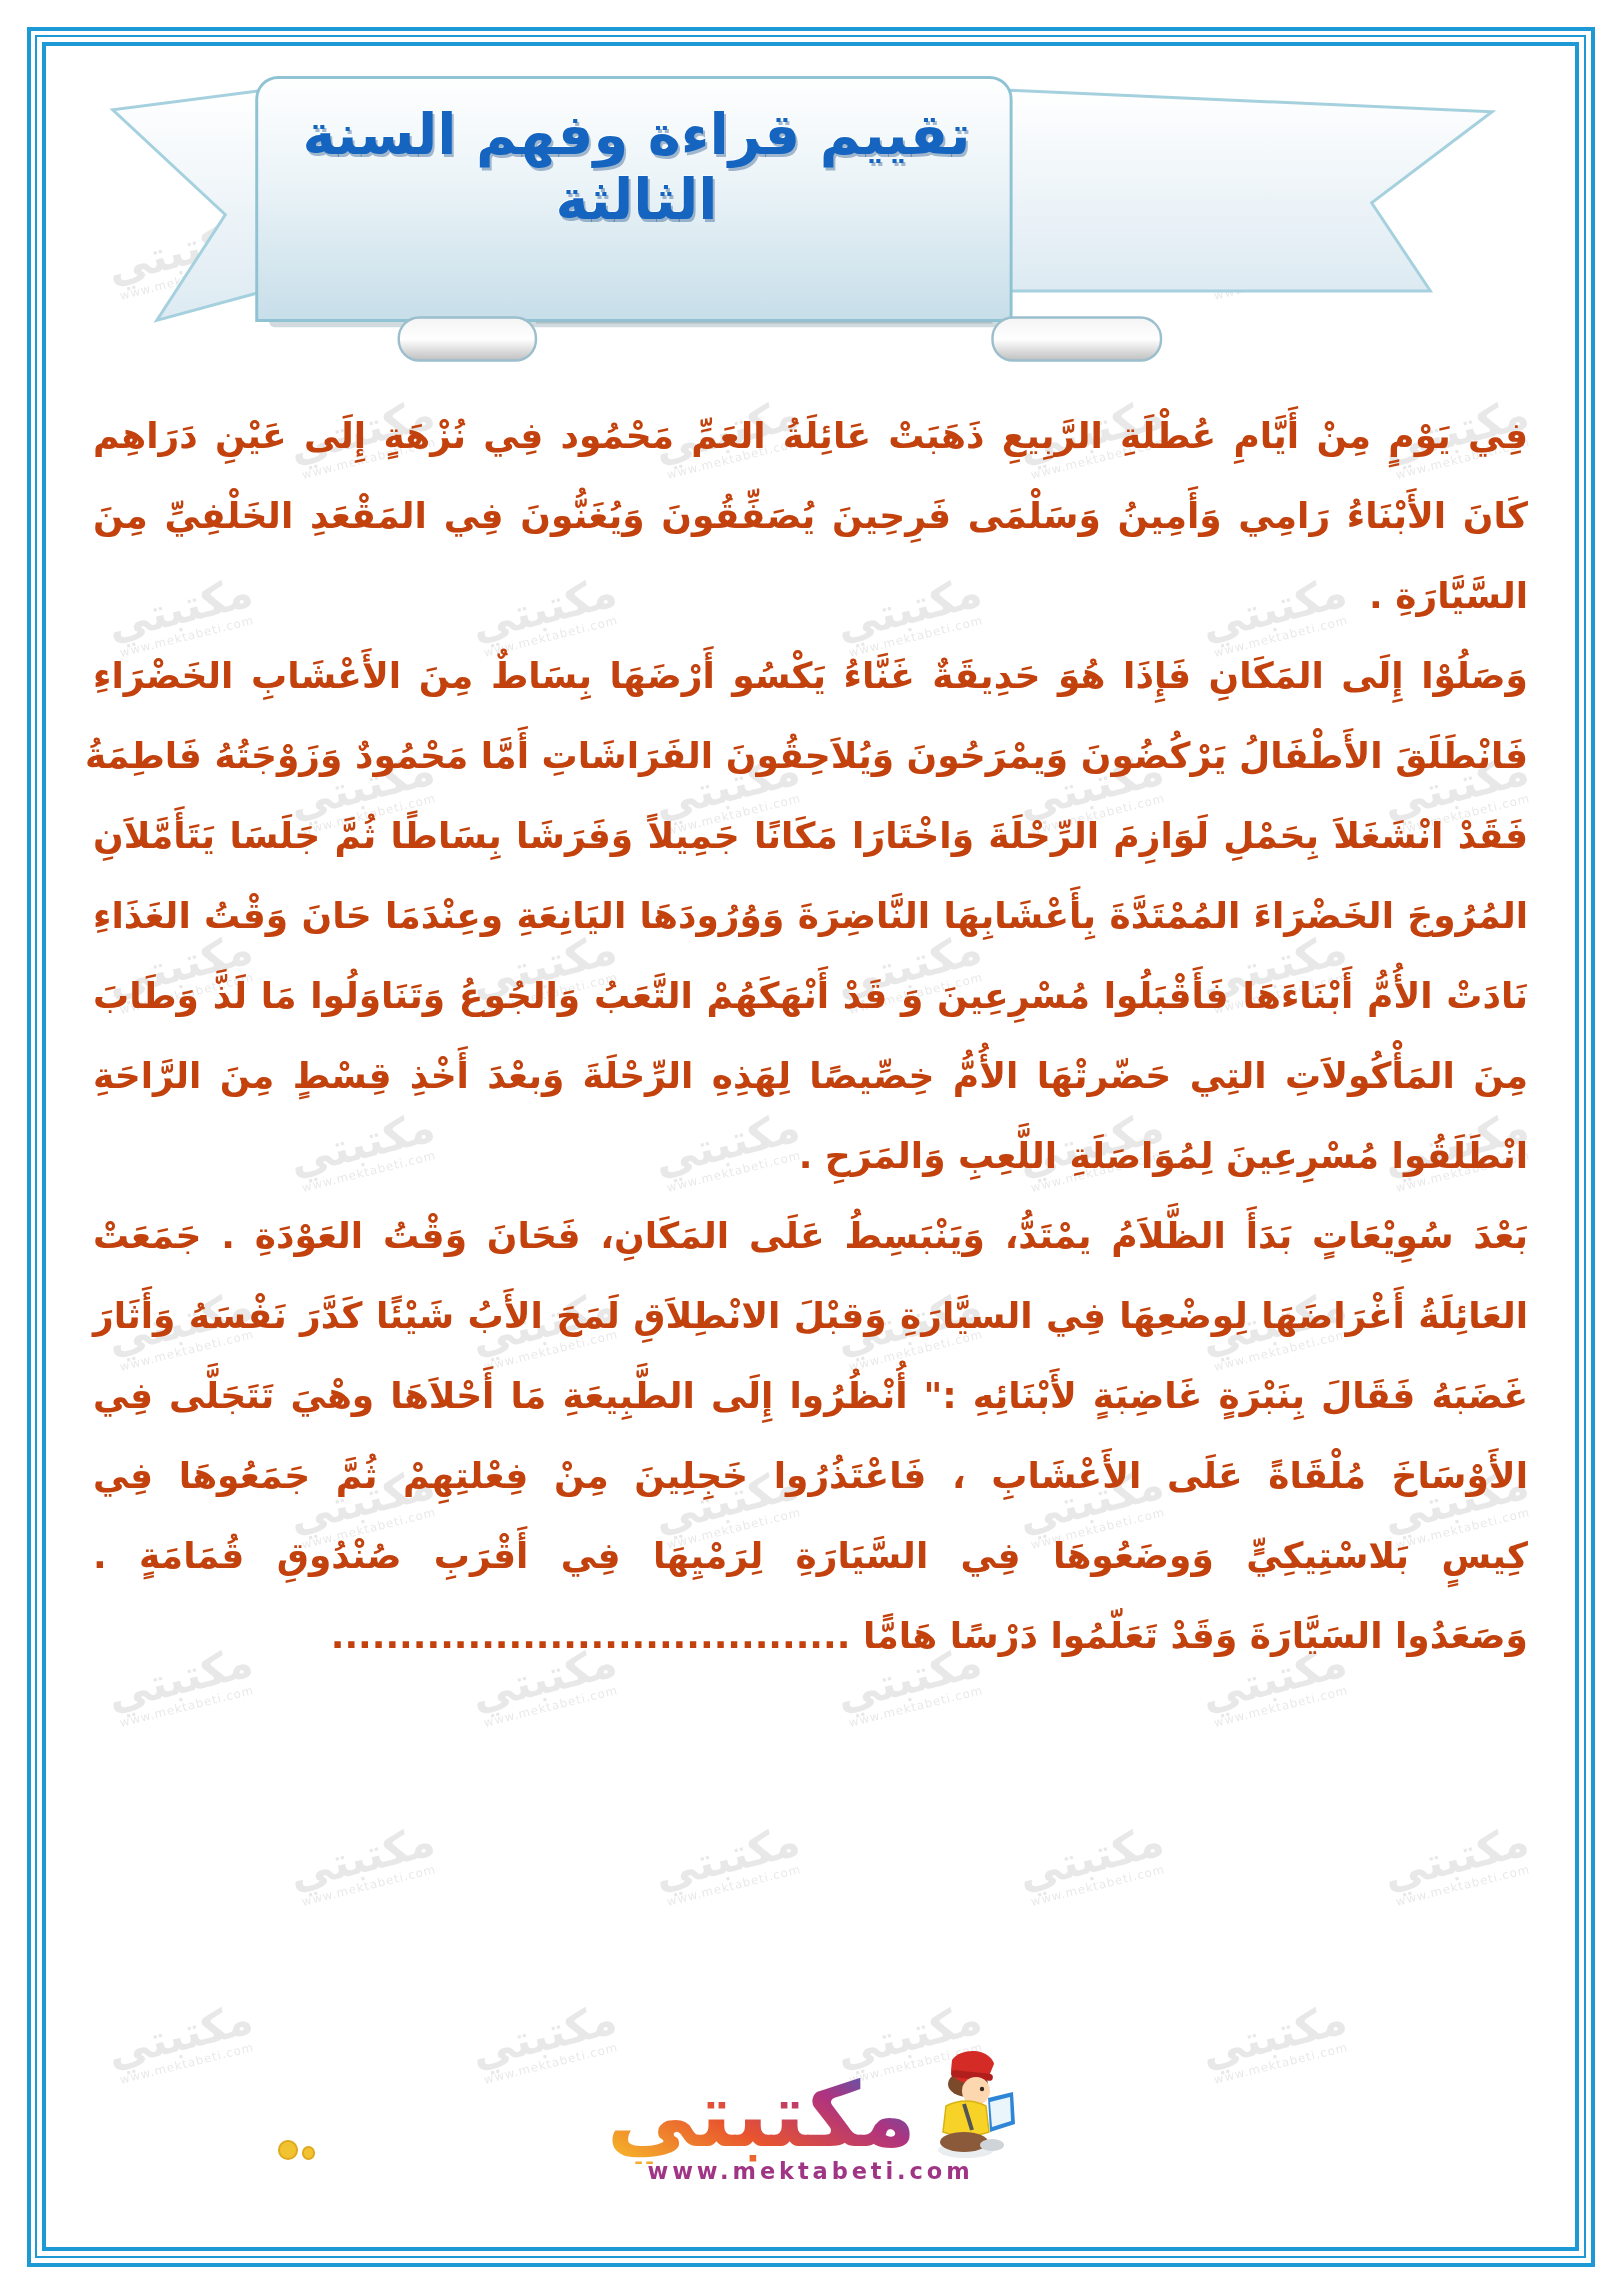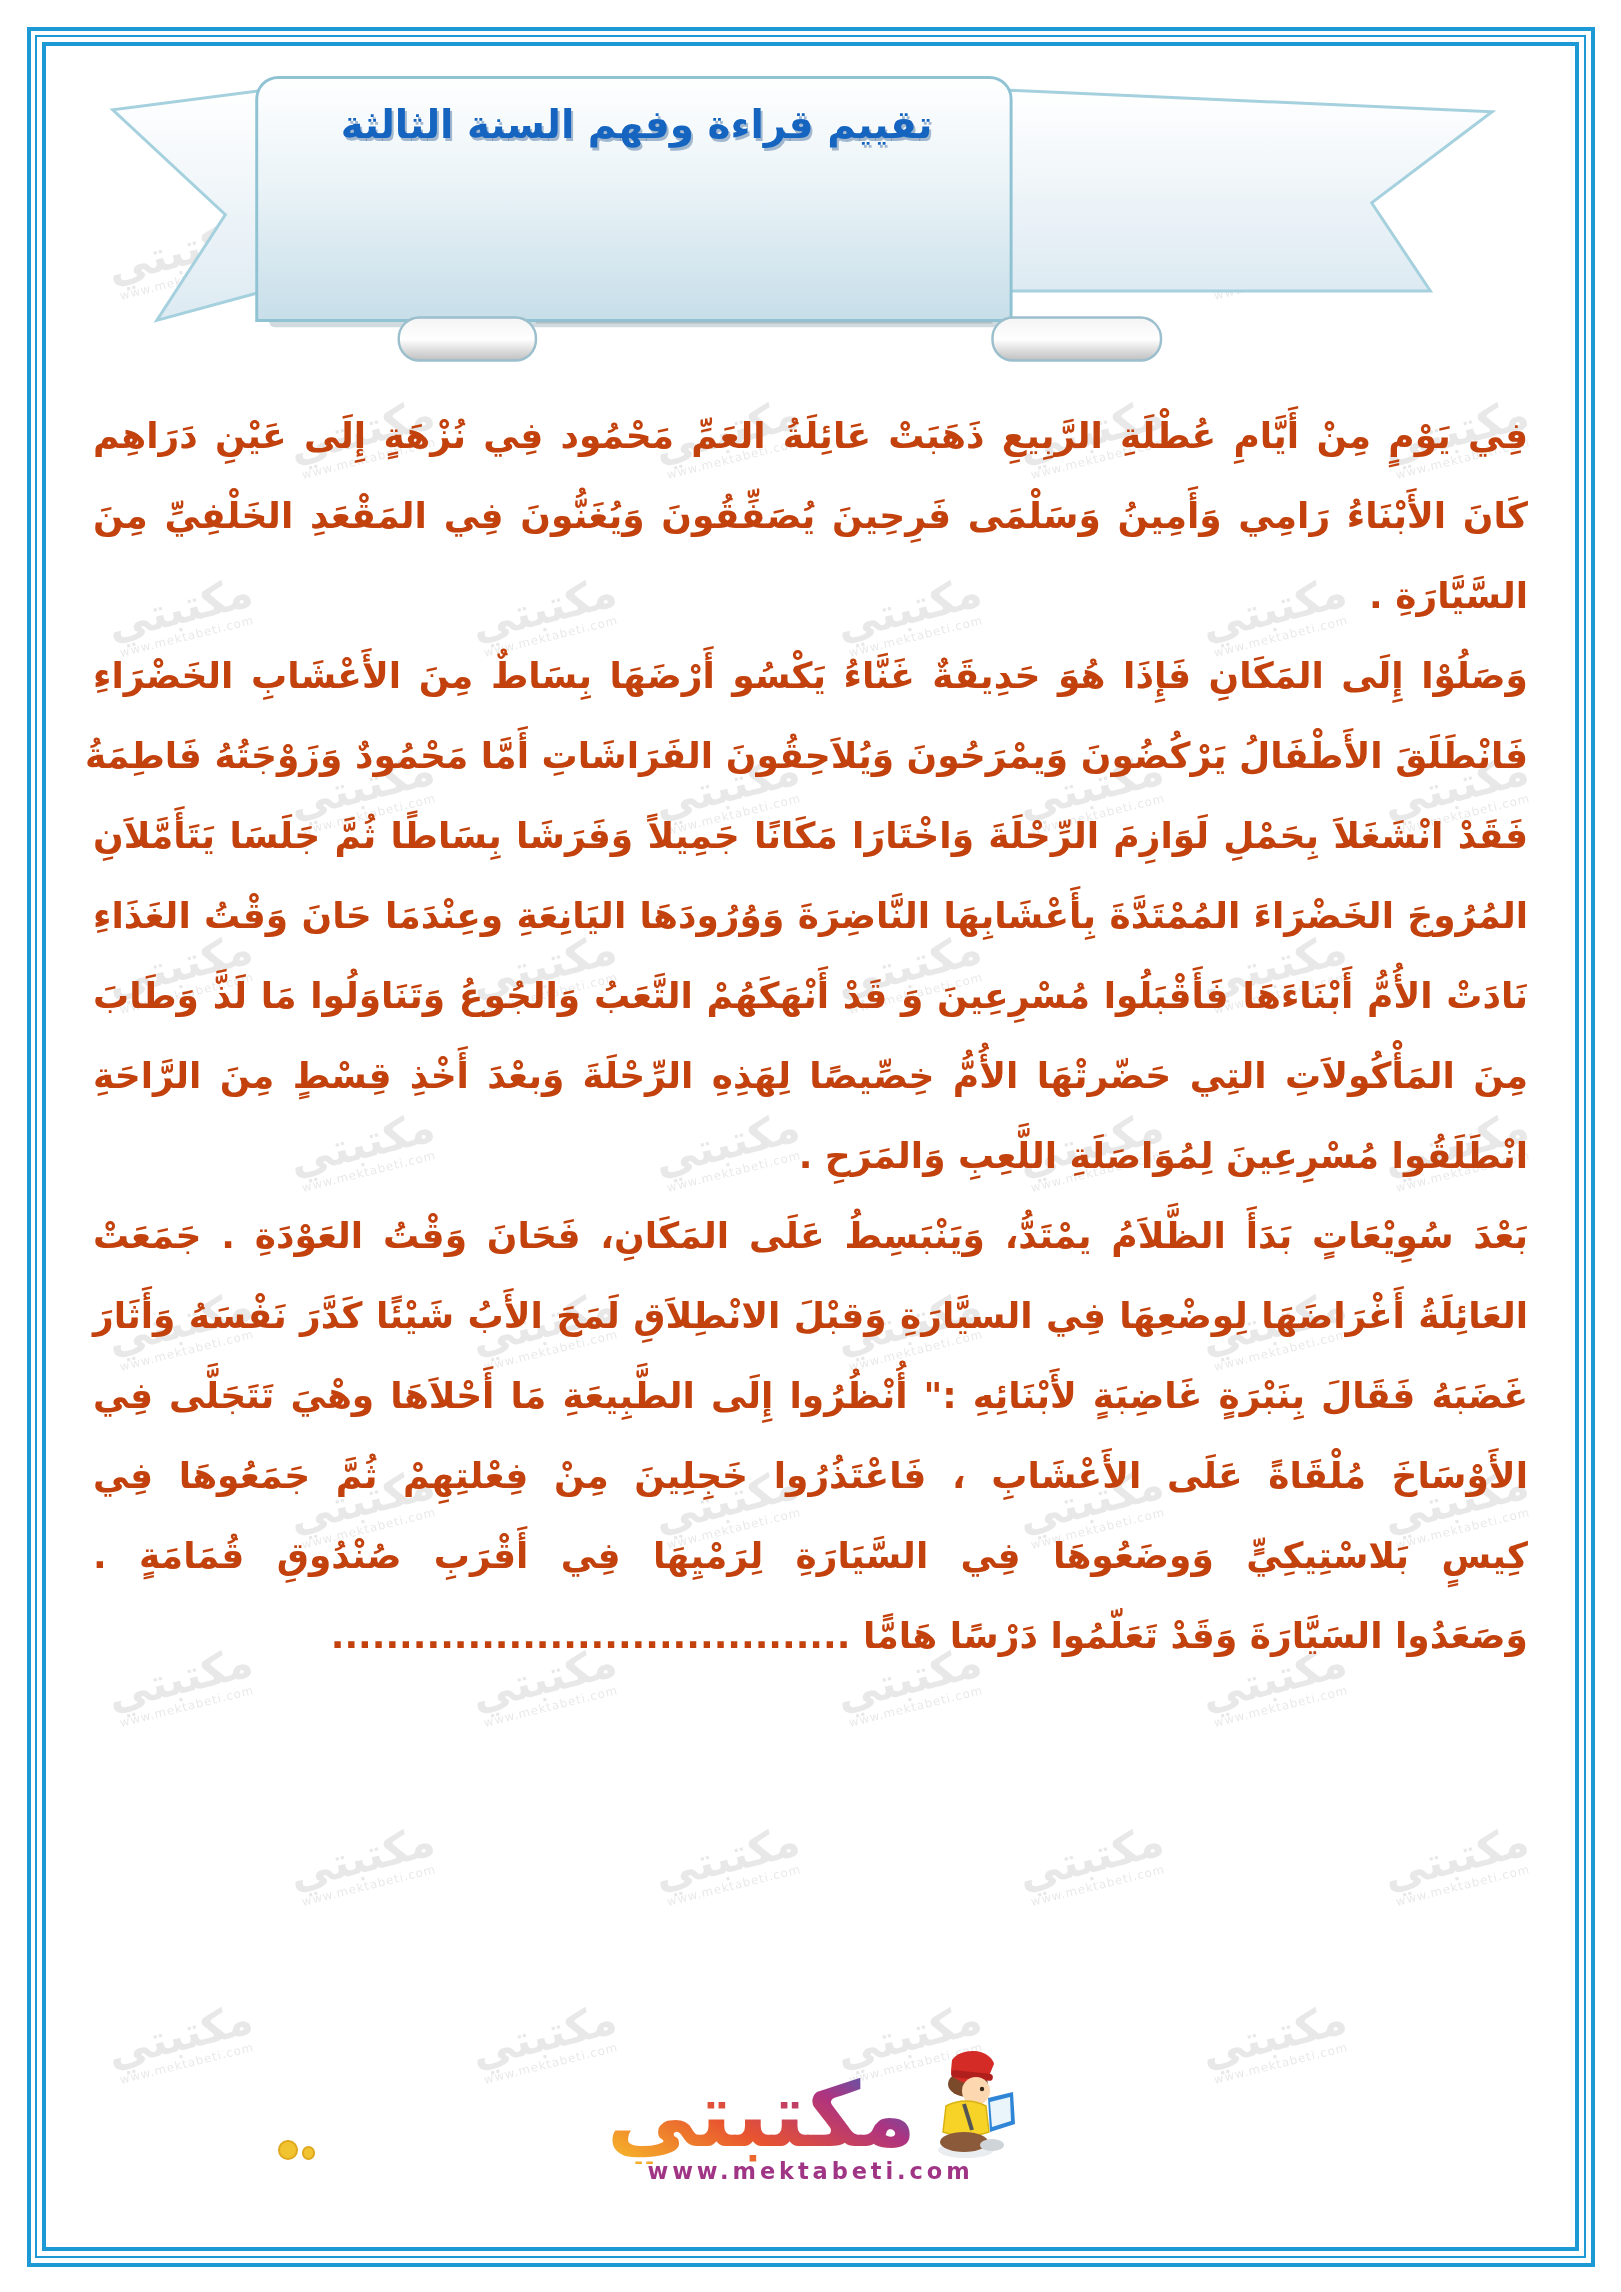--- a/index.html
+++ b/index.html
@@ -14,21 +14,21 @@
   #watermark-layer{position:absolute;inset:0;z-index:0;}
   .wm{position:absolute;transform:rotate(-14deg);opacity:.22;text-align:center;color:#9a9a9a;}
   .wm .wm-ar{display:block;font-size:43px;font-weight:bold;line-height:43px;}
   .wm .wm-url{display:block;font-size:11.8px;letter-spacing:1px;line-height:15.7px;}
   
   #banner{position:absolute;left:83px;top:51px;width:1431px;height:338px;z-index:3;}
   #banner svg{position:absolute;left:0;top:0;}
   .banner-title{position:absolute;left:176px;width:755px;text-align:center;
       color:#1565c0;font-weight:bold;
       text-shadow:2px 2.9px 0 rgba(11,62,122,.35), -1px -1px 0 rgba(255,255,255,.6);}
-  .banner-title.l1{top:51px;font-size:39px;}
+  .banner-title.l1{top:51px;font-size:56px;}
   .banner-title.l2{top:201px;font-size:43px;}
   
   #passage{position:absolute;left:93px;right:93px;top:396px;z-index:2;direction:rtl;
       color:#c2410c;font-weight:bold;font-size:36px;}
   .line{height:80px;line-height:80px;text-align:justify;text-align-last:justify;
       text-justify:inter-word;white-space:nowrap;}
   .line.para-last{text-align:left;text-align-last:right;}
   
   #brand{position:absolute;left:0;right:0;top:2050px;z-index:2;text-align:center;}
   .brand-row{display:inline-flex;align-items:flex-end;direction:ltr;}

